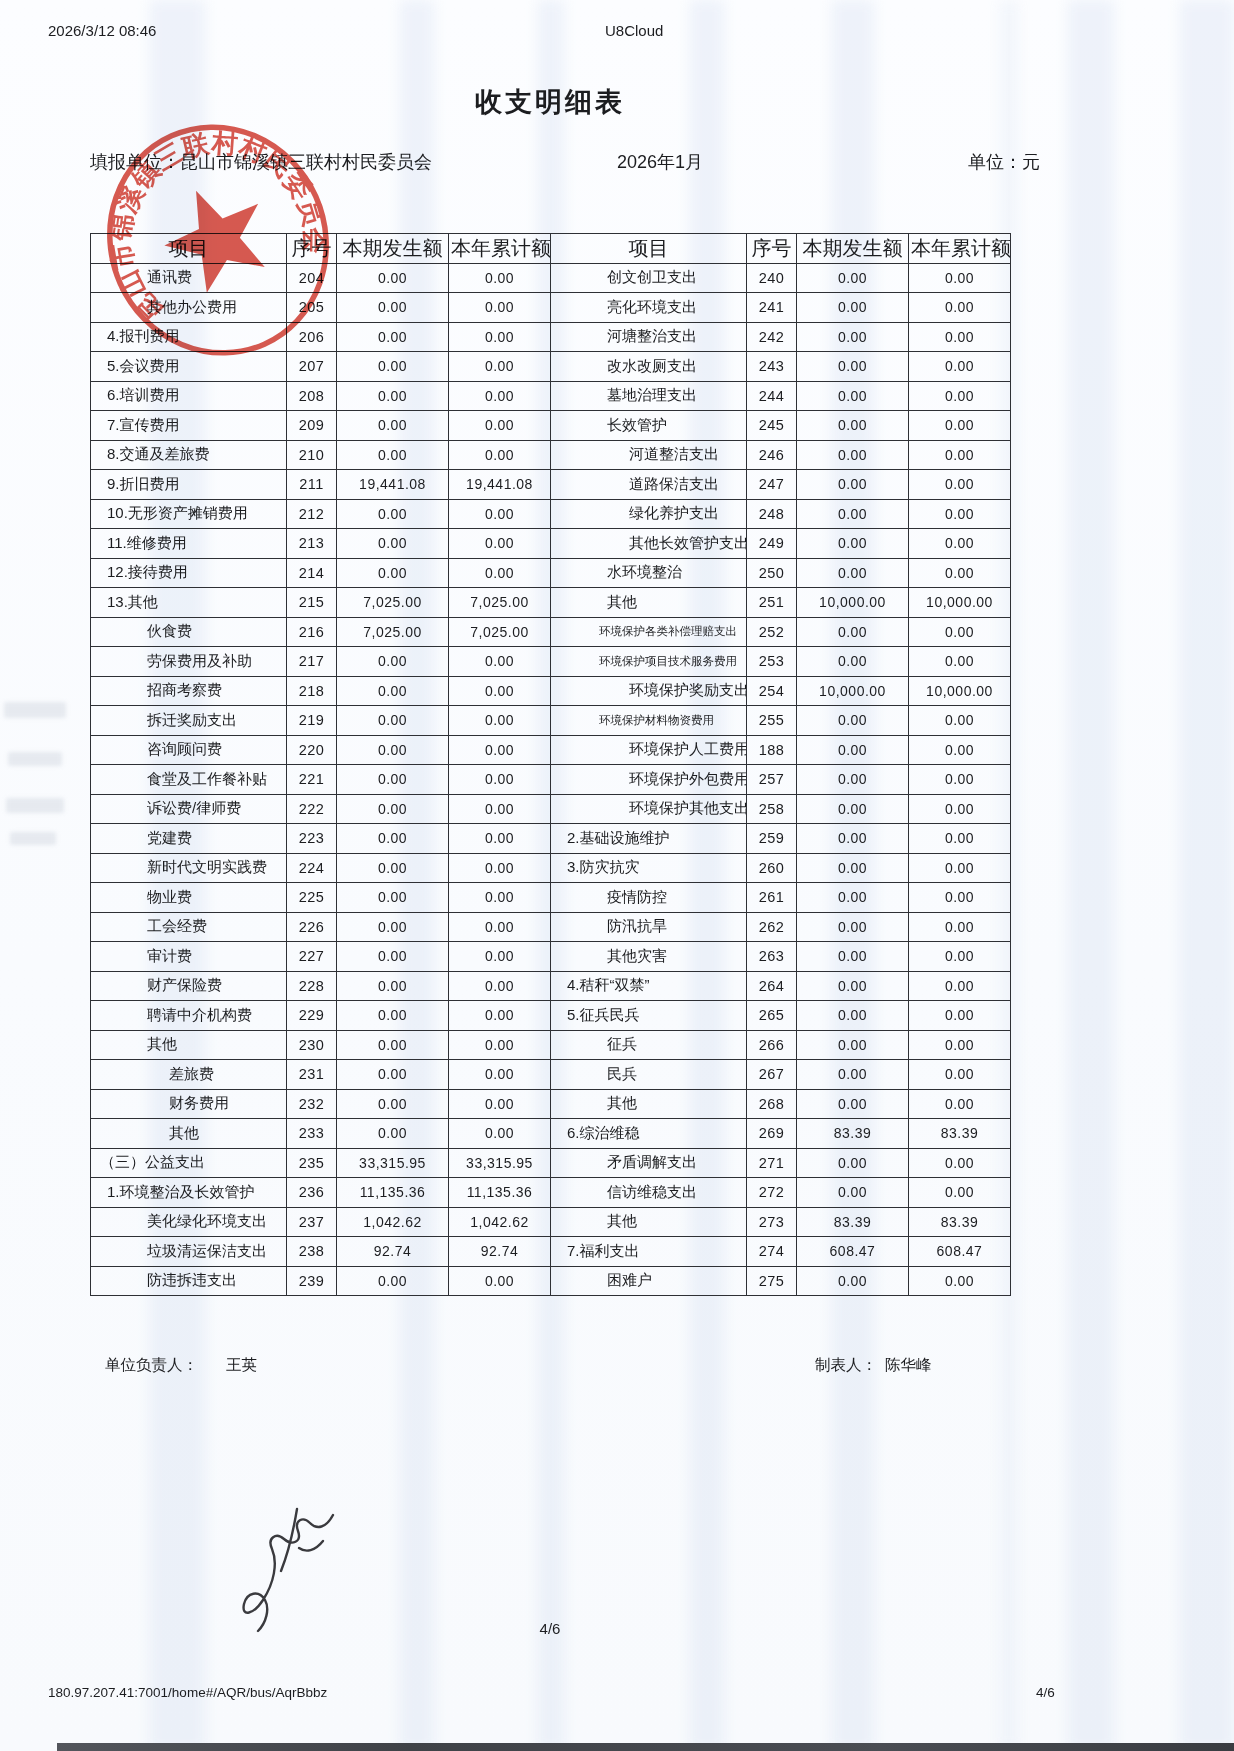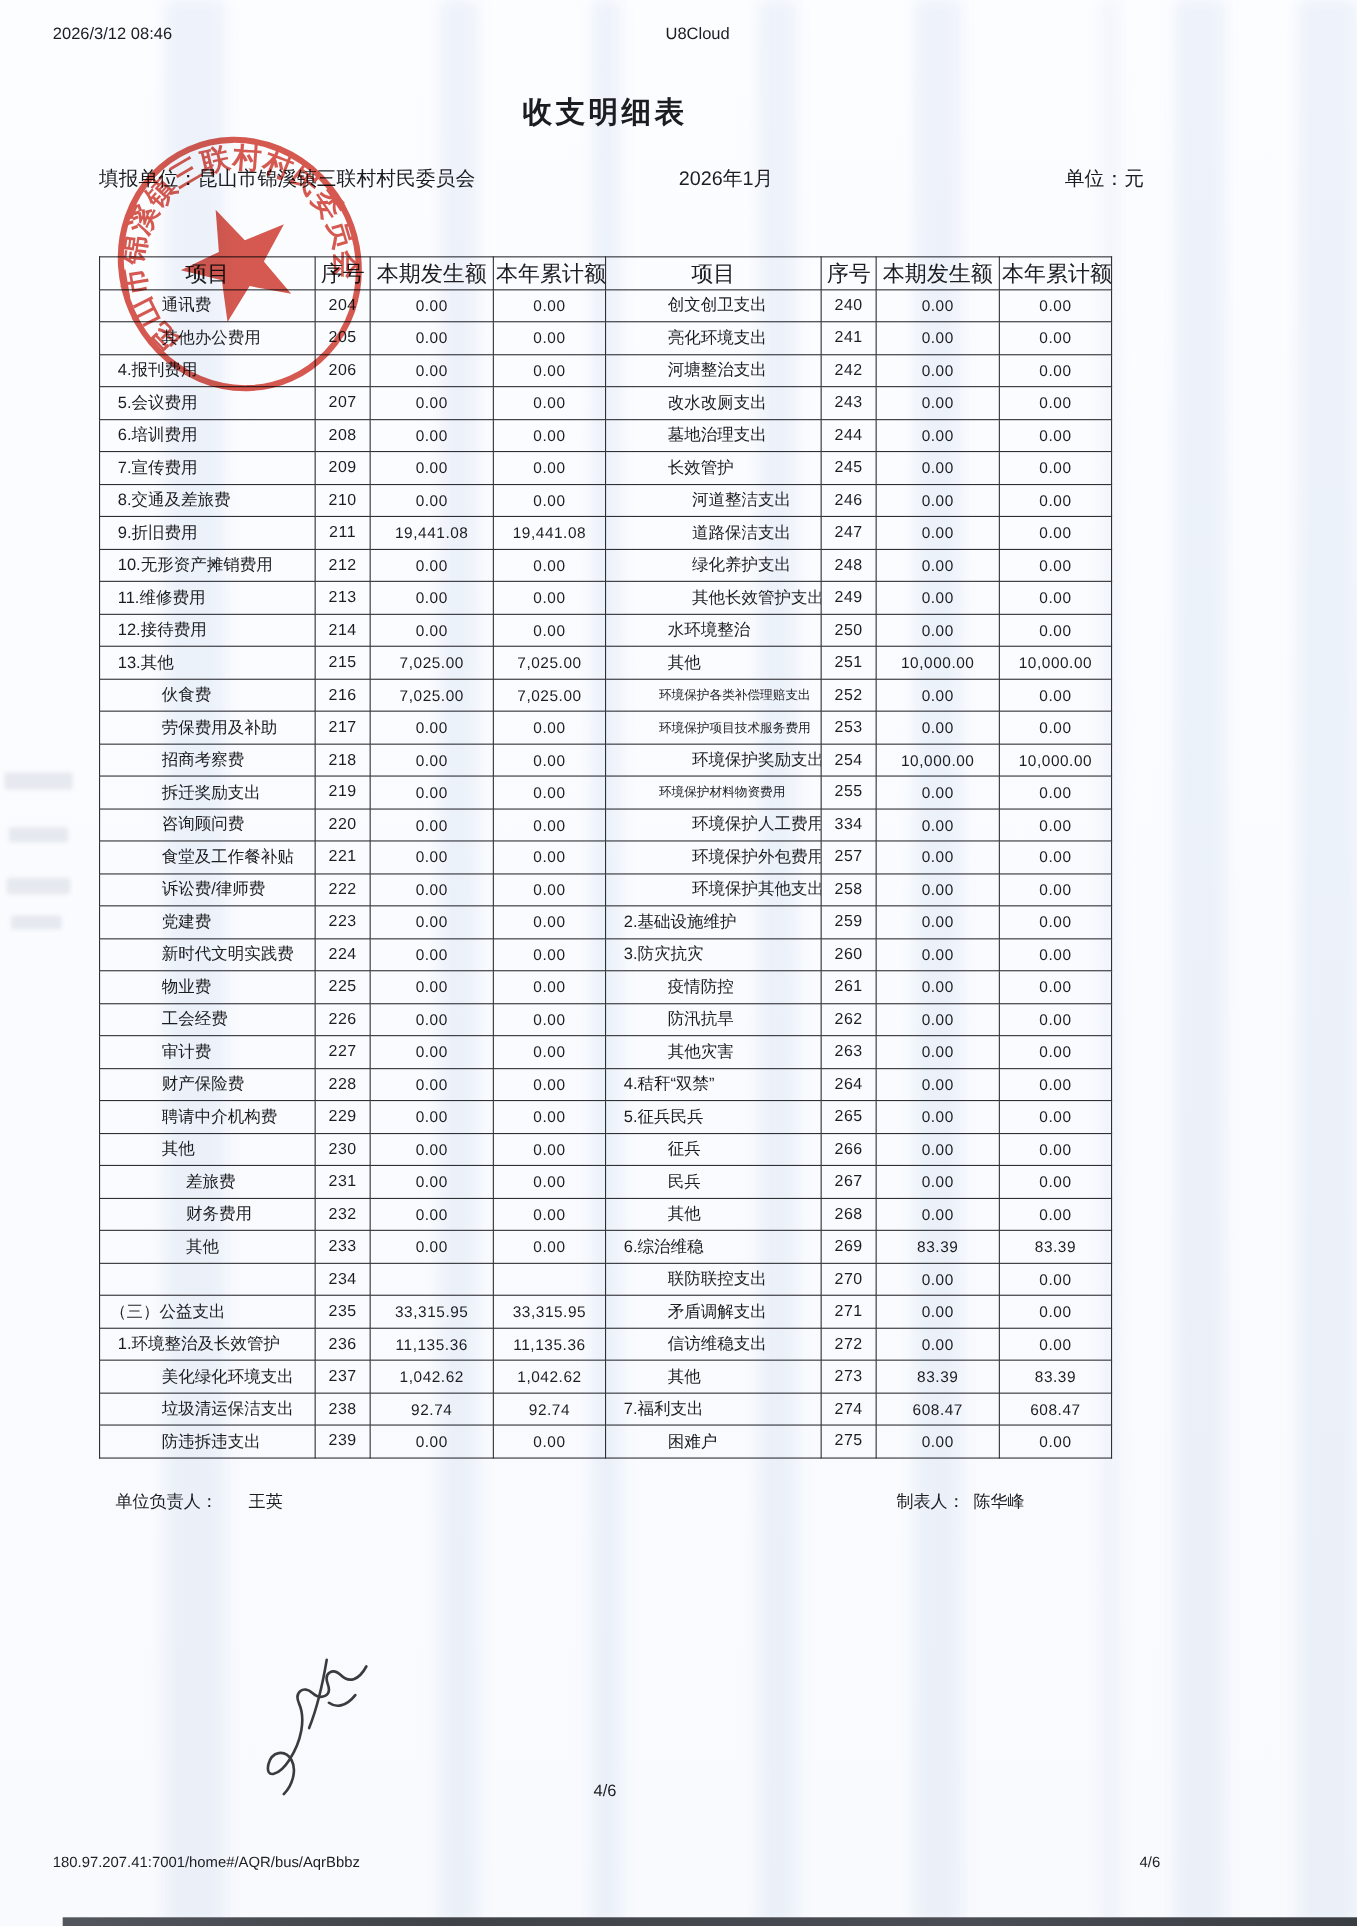--- a/index.html
+++ b/index.html
@@ -261,21 +261,21 @@
           <td class="num seq">255</td>
           <td class="num">0.00</td>
           <td class="num">0.00</td>
         </tr>
         <tr>
           <td class="item ind2">咨询顾问费</td>
           <td class="num seq">220</td>
           <td class="num">0.00</td>
           <td class="num">0.00</td>
           <td class="item ind3">环境保护人工费用</td>
-          <td class="num seq">334</td>
+          <td class="num seq">188</td>
           <td class="num">0.00</td>
           <td class="num">0.00</td>
         </tr>
         <tr>
           <td class="item ind2">食堂及工作餐补贴</td>
           <td class="num seq">221</td>
           <td class="num">0.00</td>
           <td class="num">0.00</td>
           <td class="item ind3">环境保护外包费用</td>
           <td class="num seq">257</td>
@@ -394,30 +394,20 @@
         </tr>
         <tr>
           <td class="item ind3">其他</td>
           <td class="num seq">233</td>
           <td class="num">0.00</td>
           <td class="num">0.00</td>
           <td class="item ind1">6.综治维稳</td>
           <td class="num seq">269</td>
           <td class="num">83.39</td>
           <td class="num">83.39</td>
-        </tr>
-        <tr>
-          <td class="item ind1"></td>
-          <td class="num seq">234</td>
-          <td class="num"></td>
-          <td class="num"></td>
-          <td class="item ind2">联防联控支出</td>
-          <td class="num seq">270</td>
-          <td class="num">0.00</td>
-          <td class="num">0.00</td>
         </tr>
         <tr>
           <td class="item ind0">（三）公益支出</td>
           <td class="num seq">235</td>
           <td class="num">33,315.95</td>
           <td class="num">33,315.95</td>
           <td class="item ind2">矛盾调解支出</td>
           <td class="num seq">271</td>
           <td class="num">0.00</td>
           <td class="num">0.00</td>

